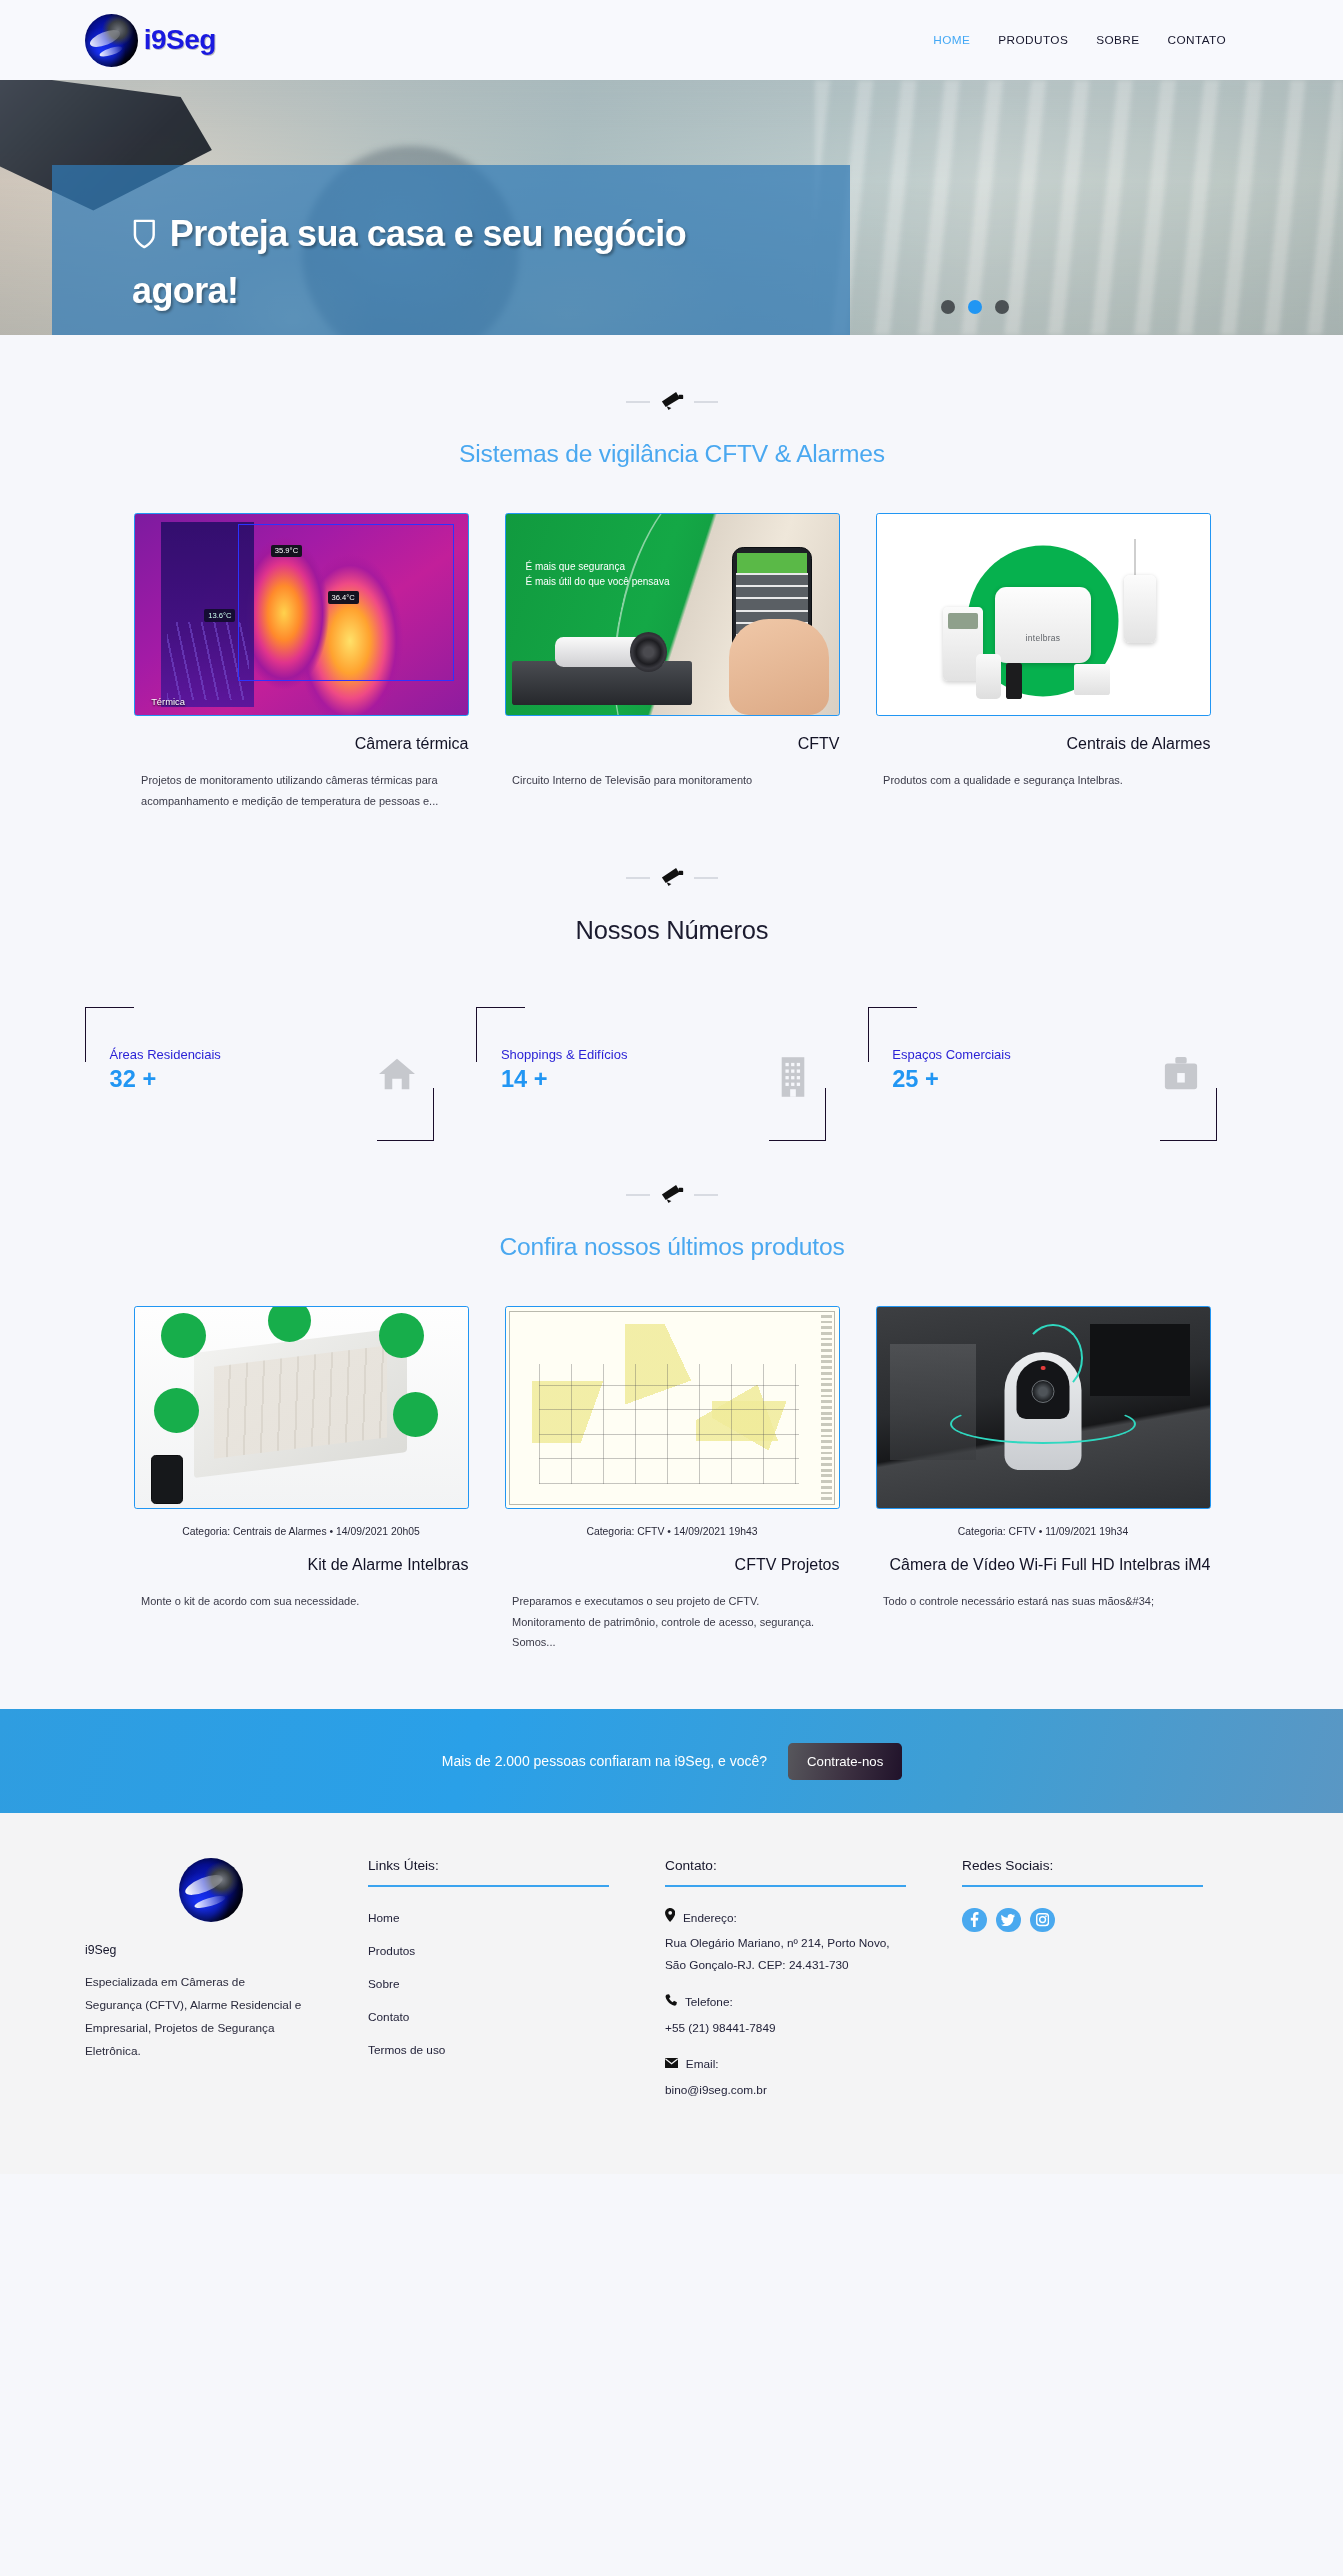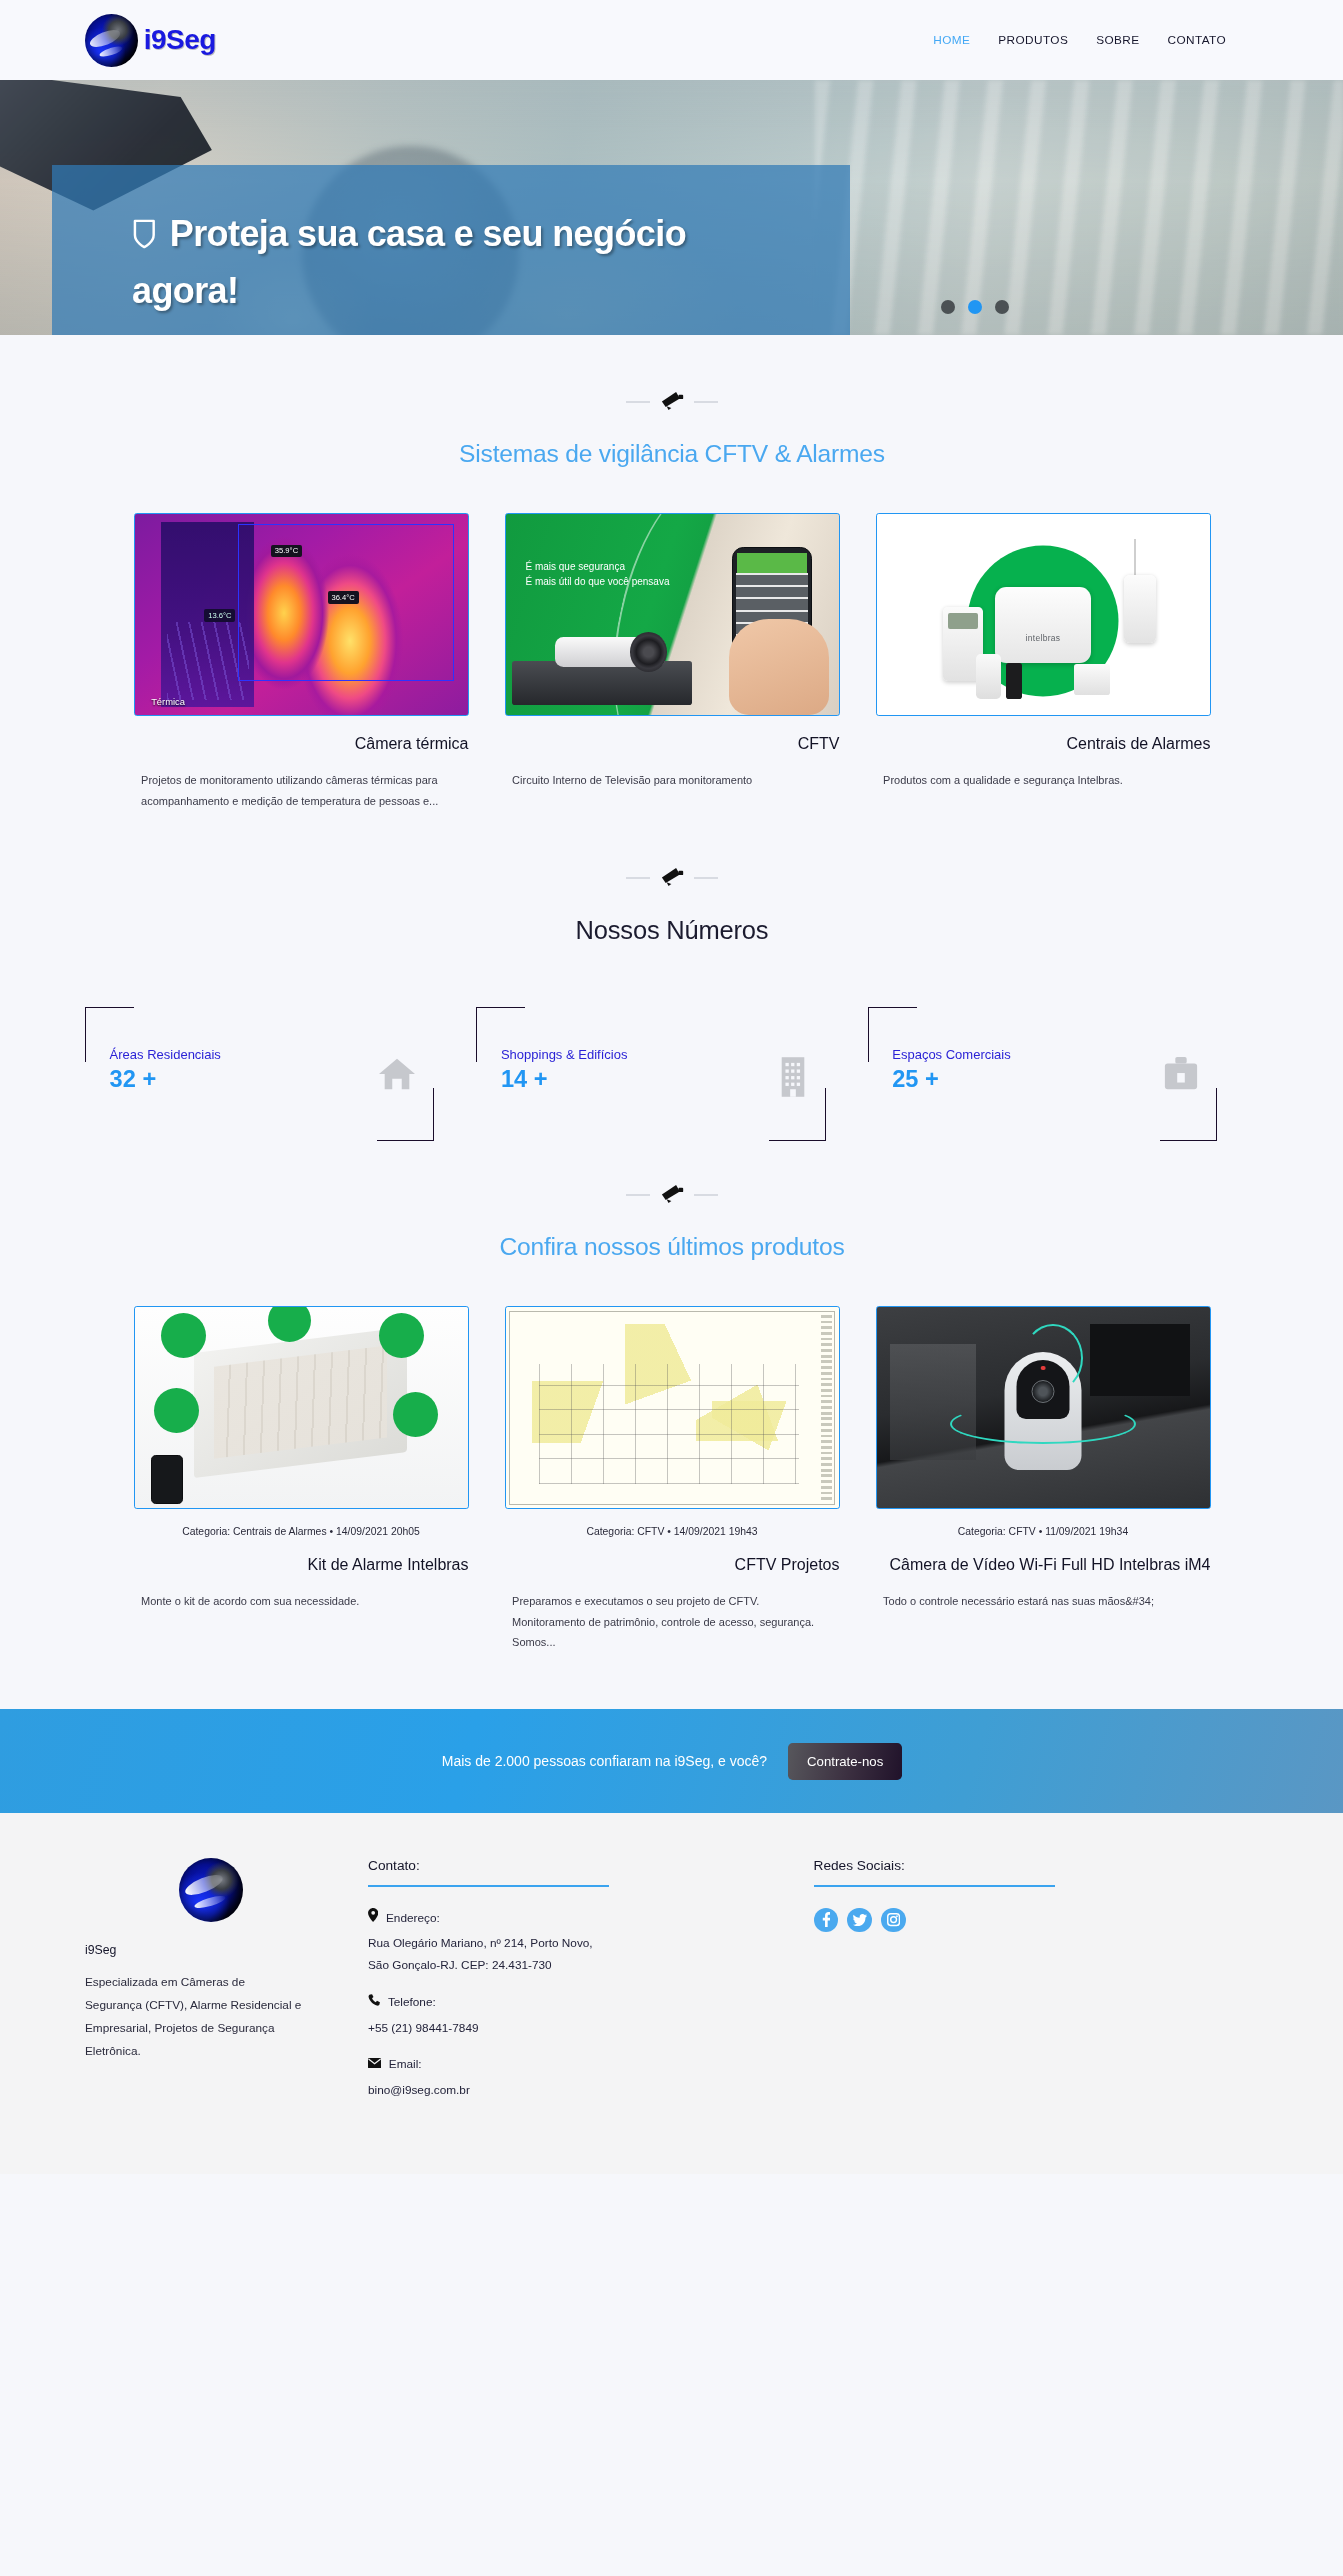--- a/index.html
+++ b/index.html
@@ -550,20 +550,31 @@
   </section>
 
   <footer class="footer">
 
     <div class="fcol brandcol">
       <div class="f-logo"></div>
       <div class="f-brandname">i9Seg</div>
       <p class="f-about">Especializada em Câmeras de Segurança (CFTV), Alarme Residencial e Empresarial, Projetos de Segurança Eletrônica.</p>
     </div>
 
+    <div class="fcol">
+      <h4>Links Úteis:</h4>
+      <div class="rule"></div>
+      <ul class="flinks">
+        <li><a href="#">Home</a></li>
+        <li><a href="#">Produtos</a></li>
+        <li><a href="#">Sobre</a></li>
+        <li><a href="#">Contato</a></li>
+        <li><a href="#">Termos de uso</a></li>
+      </ul>
+    </div>
 
     <div class="fcol">
       <h4>Contato:</h4>
       <div class="rule"></div>
       <div class="cinfo">
         <div class="row">
           <span>
             <svg width="10.4" height="14" viewBox="0 0 11 15" aria-hidden="true">
               <path d="M5.5 0 C2.5 0 0 2.4 0 5.3 C0 9.3 5.5 15 5.5 15 C5.5 15 11 9.3 11 5.3 C11 2.4 8.5 0 5.5 0 Z M5.5 7.2 A2 2 0 1 1 5.5 3.2 A2 2 0 1 1 5.5 7.2 Z" fill="#111"></path>
             </svg>

